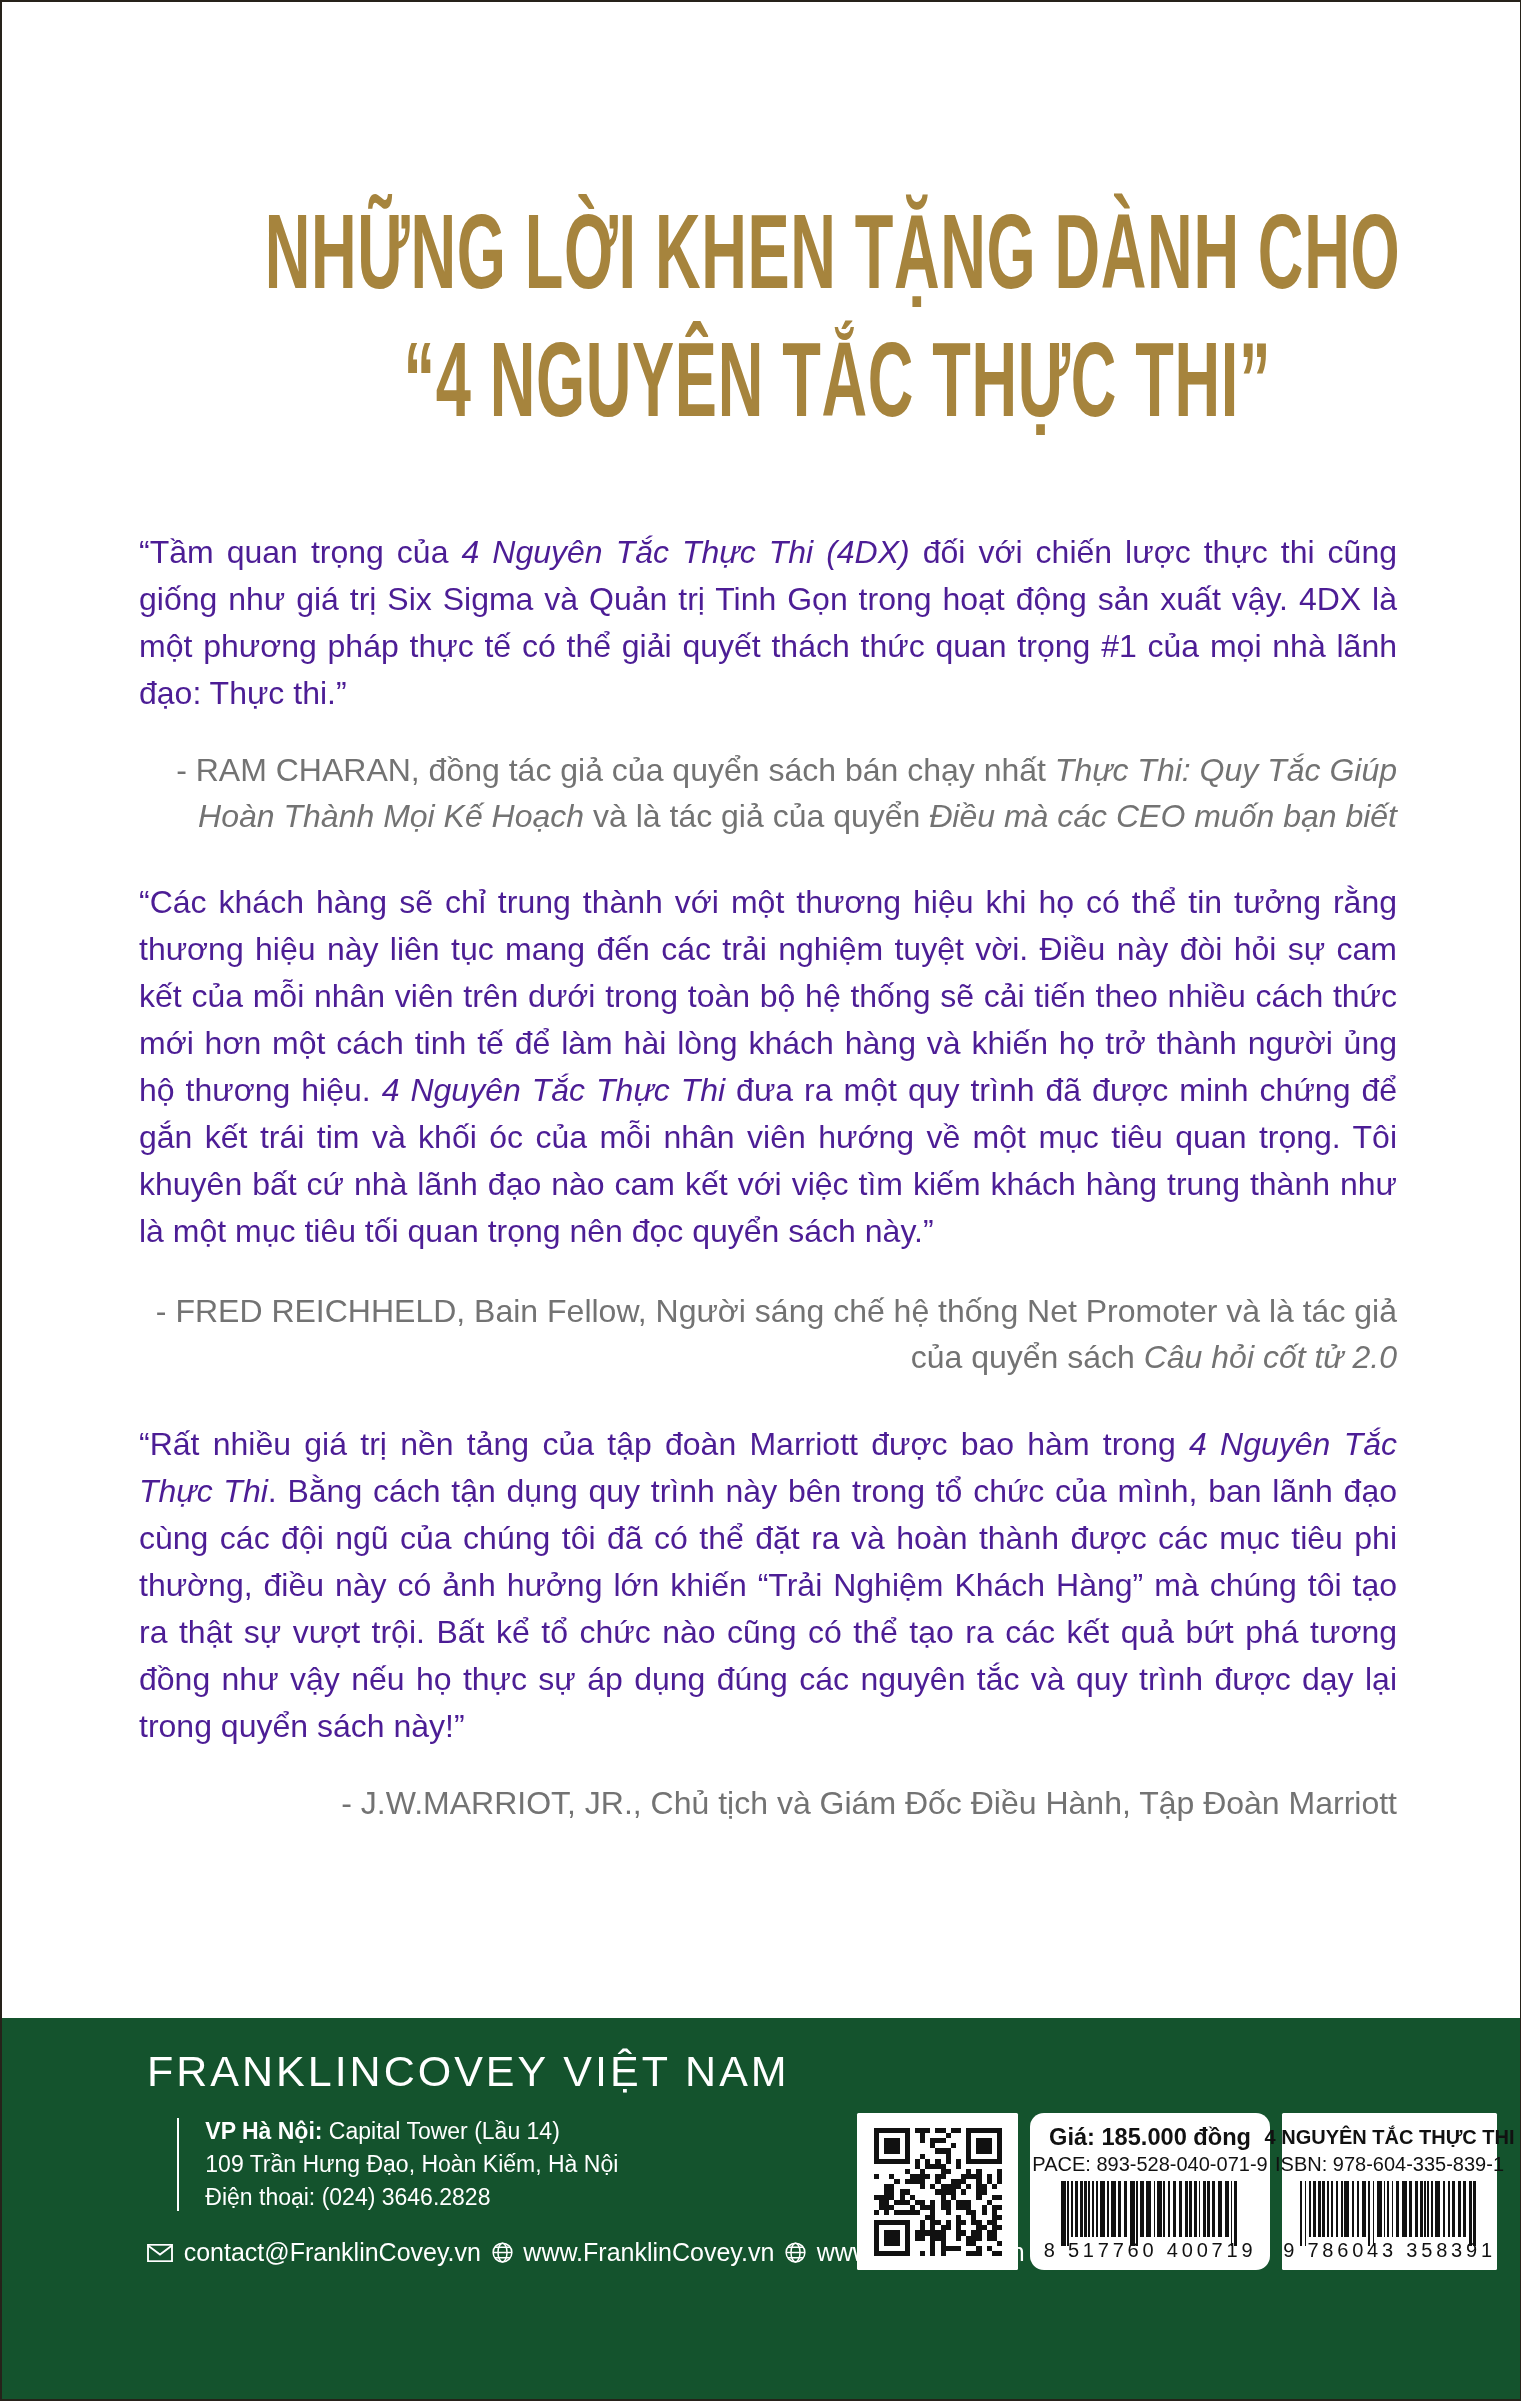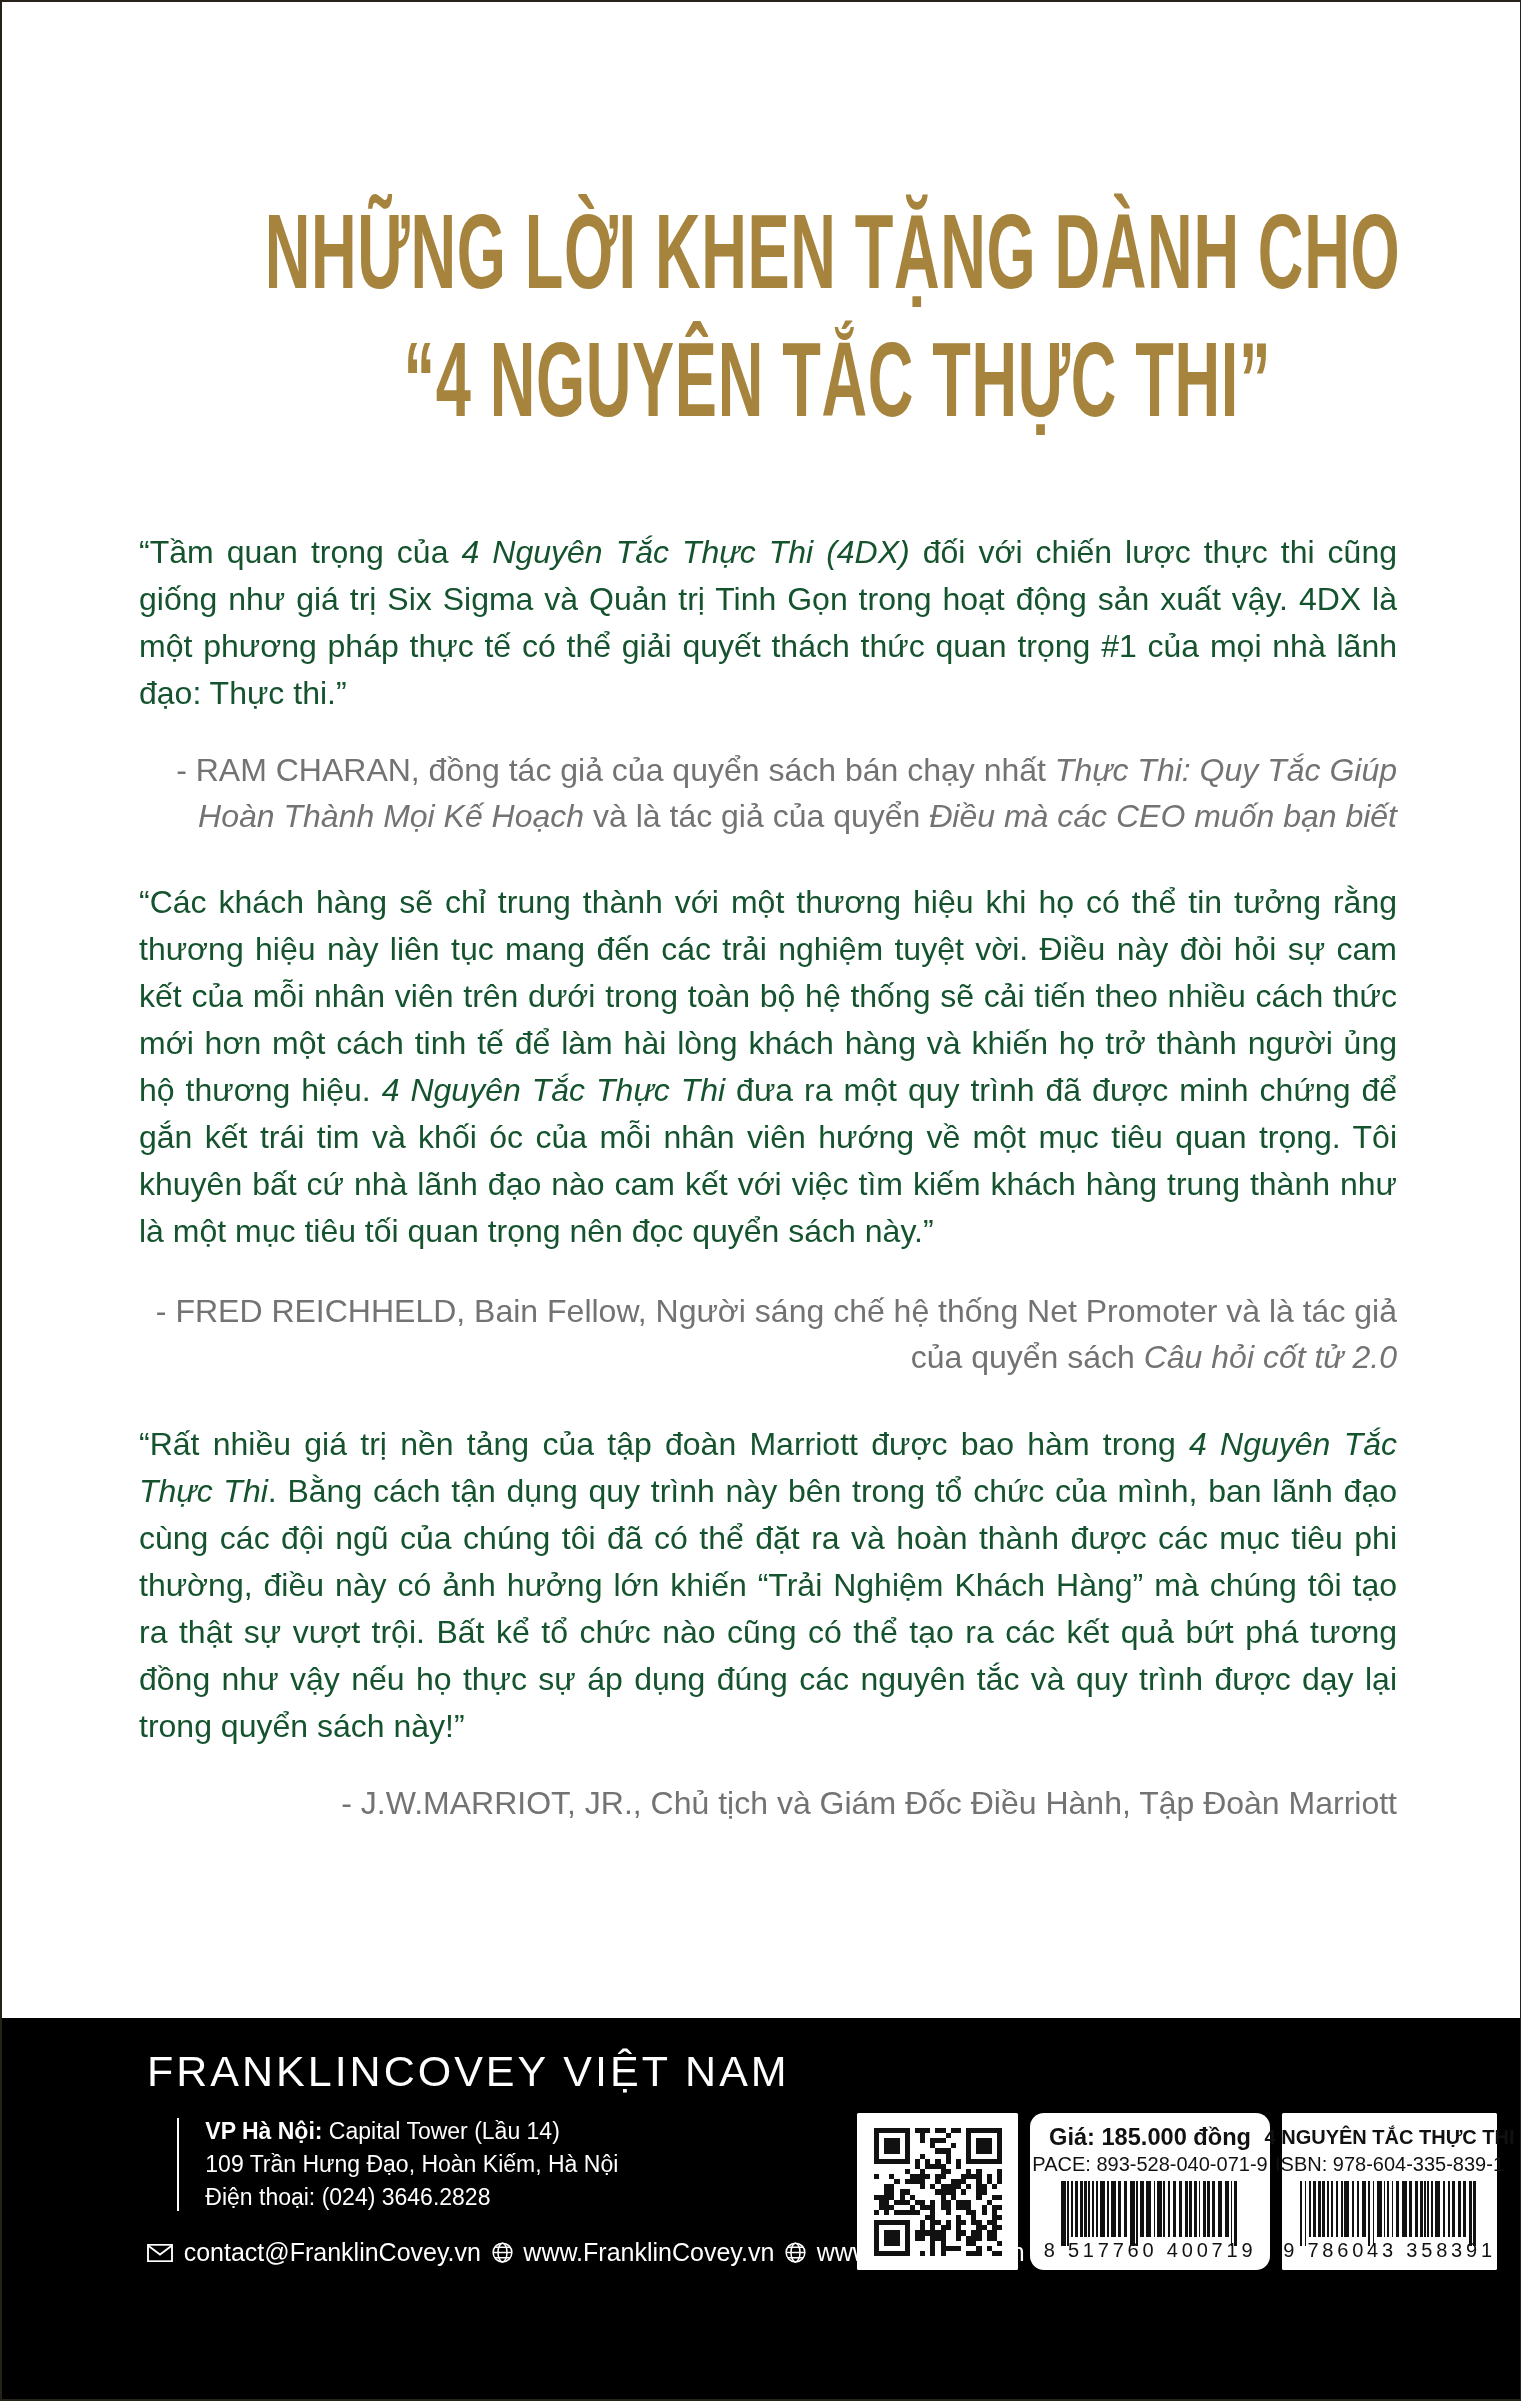--- a/index.html
+++ b/index.html
@@ -31,42 +31,42 @@
     transform:scale(0.80,1.35);
     transform-origin:50% 50%;
     white-space:nowrap;
   }
   
   .quote{
     font-size:32px;
     line-height:47px;
     text-align:justify;
     margin:0;
-    color:#14532d;
+    color:#4c1d95;
   }
   .quote i{font-style:italic;}
   .attribution{
     font-size:32px;
     line-height:46px;
     text-align:right;
     margin:0;
     color:#737373;
   }
   .attribution i{font-style:italic;}
   .q1{margin-top:85px;}
   .a1{margin-top:30px;}
   .q2{margin-top:40px;}
   .a2{margin-top:33px;}
   .q3{margin-top:41px;}
   .a3{margin-top:30px;}
   
   .footer{
     position:relative;
     flex:1;
-    background:#000000;
+    background:#14532d;
     color:#ffffff;
     box-sizing:border-box;
     padding:30px 0 0 145px;
   }
   .fc-title{
     font-size:43px;
     font-weight:normal;
     letter-spacing:3px;
     line-height:47px;
   }

